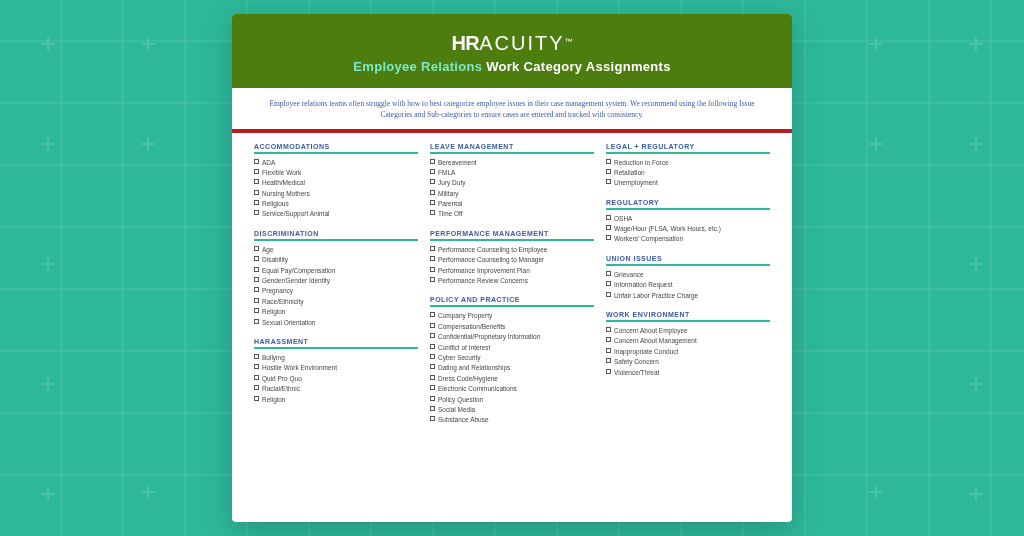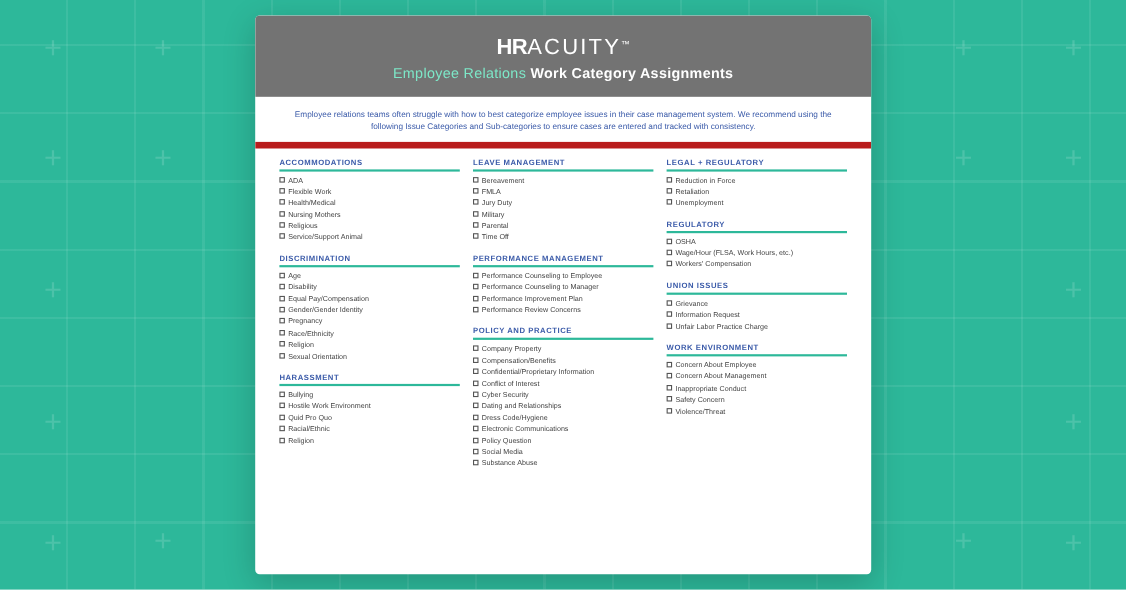--- a/index.html
+++ b/index.html
@@ -55,21 +55,21 @@
       width: 560px;
       height: 508px;
       border-radius: 4px;
       box-shadow: 0 8px 30px rgba(0,0,0,0.2);
       overflow: hidden;
       display: flex;
       flex-direction: column;
     }
 
     .card-header {
-      background: #737373;
+      background: #4d7c0f;
       padding: 18px 20px 14px;
       text-align: center;
       flex-shrink: 0;
     }
 
     .logo-area {
       margin-bottom: 4px;
     }
 
     .logo-hr {
@@ -94,33 +94,34 @@
 
     .header-subtitle {
       color: white;
       font-size: 13px;
       font-weight: 400;
       letter-spacing: 0.3px;
     }
 
     .header-subtitle .green-text {
       color: #7de8c8;
-      font-weight: 400;
+      font-weight: 700;
     }
 
     .header-subtitle .white-bold {
       color: white;
       font-weight: 700;
     }
 
     .intro-section {
       padding: 10px 28px 8px;
       text-align: center;
-      border-bottom: 6px solid #b91c1c;
+      border-bottom: 4px solid #b91c1c;
       flex-shrink: 0;
+      font-family: Liberation Serif, serif;
     }
 
     .intro-text {
       font-size: 7.5px;
       color: #3b5ba9;
       line-height: 1.5;
     }
 
     .content-area {
       display: grid;

